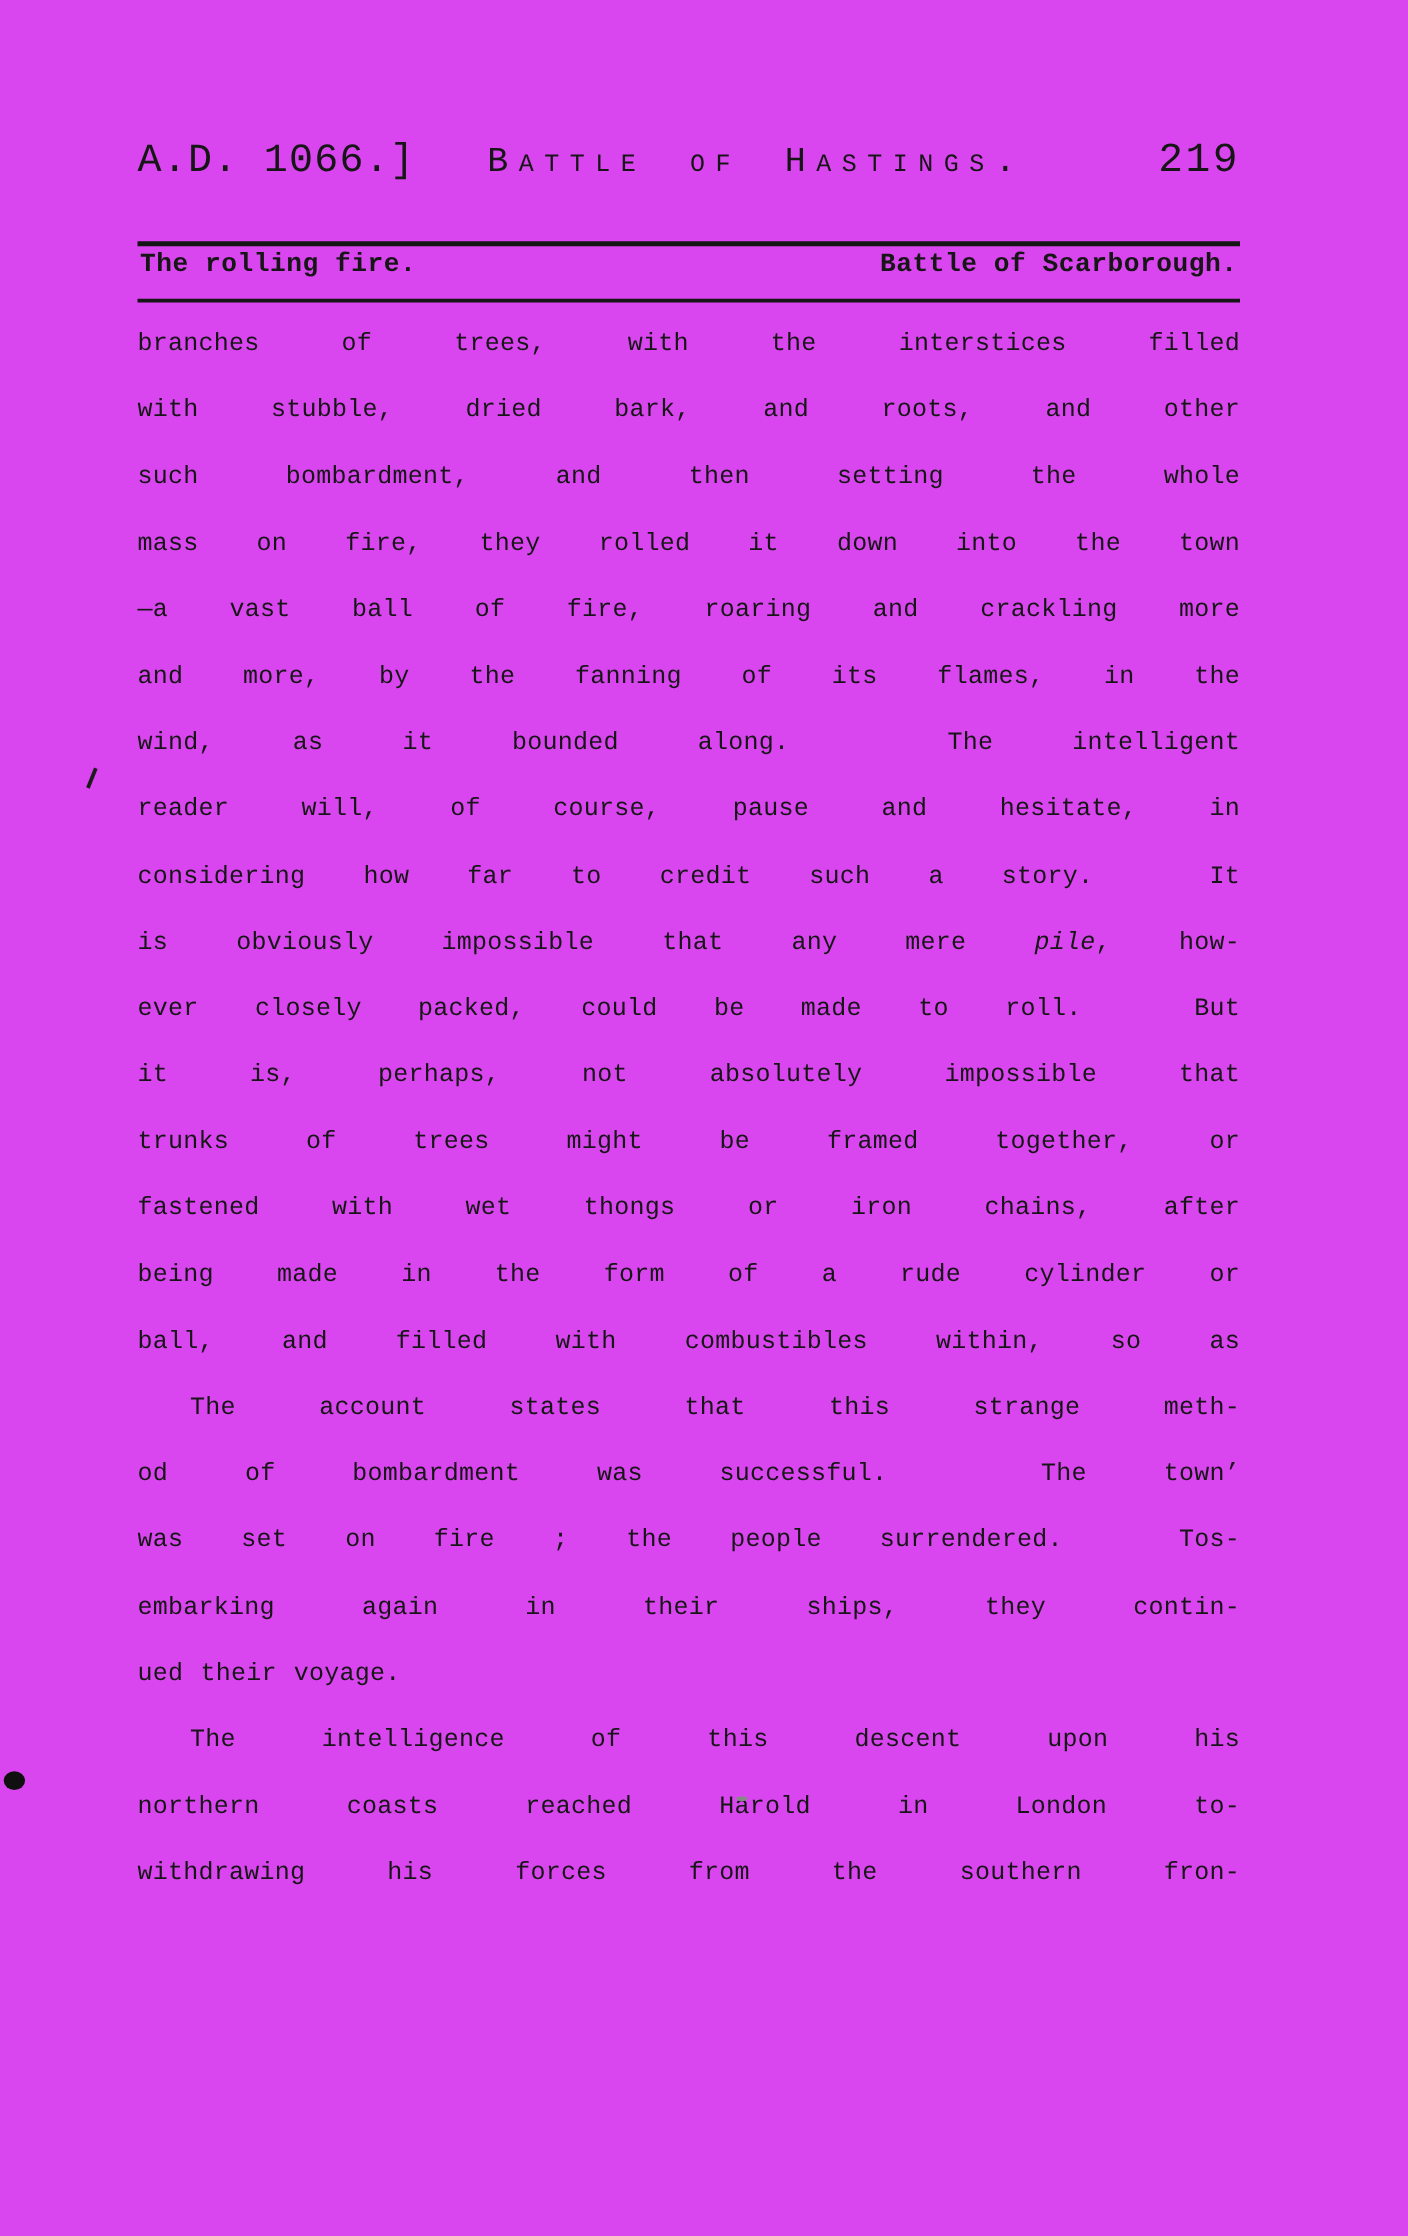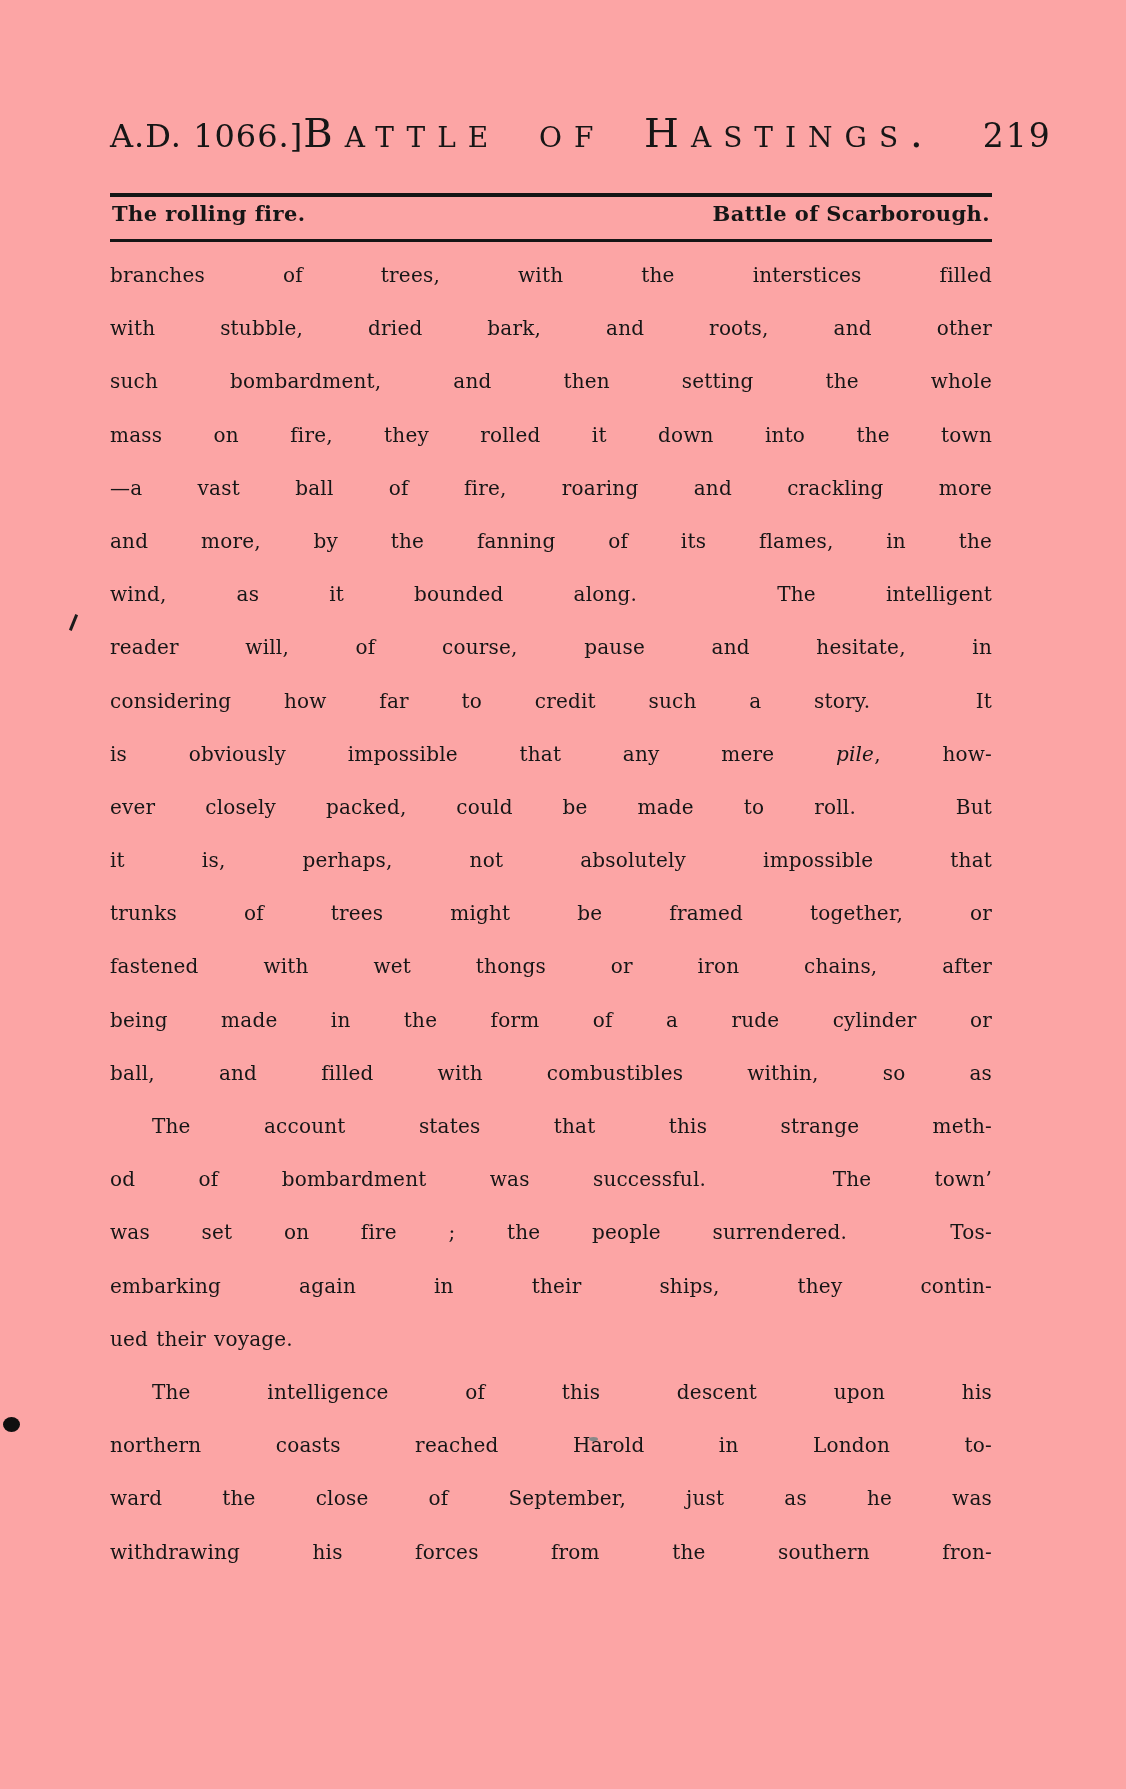--- a/index.html
+++ b/index.html
@@ -11,38 +11,39 @@
     width: 1126px;
     height: 1789px;
     position: relative;
     font-family: "DejaVu Serif", "Liberation Serif", serif;
     color: #161616;
     overflow: hidden;
   }
   .page {
     position: absolute;
     inset: 0;
-    background: #fca5a5;
+    background: #d946ef;
+    font-family: Liberation Mono, monospace;
   }
   .header-row {
     position: absolute;
     left: 110px;
     top: 110px;
     width: 882px;
     display: flex;
     justify-content: space-between;
     align-items: baseline;
   }
   .date-label {
     font-size: 32px;
     letter-spacing: 1px;
     white-space: nowrap;
   }
   .page-title {
-    font-size: 40px;
+    font-size: 28px;
     font-variant: small-caps;
     letter-spacing: 0.30em;
     word-spacing: 0.35em;
     white-space: nowrap;
   }
   .page-number {
     font-size: 33px;
     letter-spacing: 2px;
     margin-left: 48px;
   }
@@ -126,20 +127,19 @@
       <div class="line just"><span>fastened with wet thongs or iron chains, after</span></div>
       <div class="line just"><span>being made in the form of a rude cylinder or</span></div>
       <div class="line just"><span>ball, and filled with combustibles within, so as</span></div>
       <div class="line just indent"><span>The account states that this strange meth-</span></div>
       <div class="line just"><span>od of bombardment was successful.&nbsp; The town’</span></div>
       <div class="line just"><span>was set on fire ; the people surrendered.&nbsp; Tos-</span></div>
       <div class="line just"><span>embarking again in their ships, they contin-</span></div>
       <div class="line"><span>ued their voyage.</span></div>
       <div class="line just indent"><span>The intelligence of this descent upon his</span></div>
       <div class="line just"><span>northern coasts reached Harold in London to-</span></div>
-      <div class="line just"><span>ward the close of September, just as he was</span></div>
       <div class="line just"><span>withdrawing his forces from the southern fron-</span></div>
     </div>
 
 <div class="artifact" style="left: 72px; top: 614px; width: 3px; height: 17px; background: rgb(28, 28, 28); transform: rotate(22deg);"></div>
     <div class="artifact" style="left: 3px; top: 1417px; width: 17px; height: 15px; background: rgb(16, 16, 16); border-radius: 50%;"></div>
     <div class="artifact" style="left: 589px; top: 1437px; width: 9px; height: 4px; background: rgb(136, 136, 136); border-radius: 50%;"></div>
   </div>
 
 </body></html>

